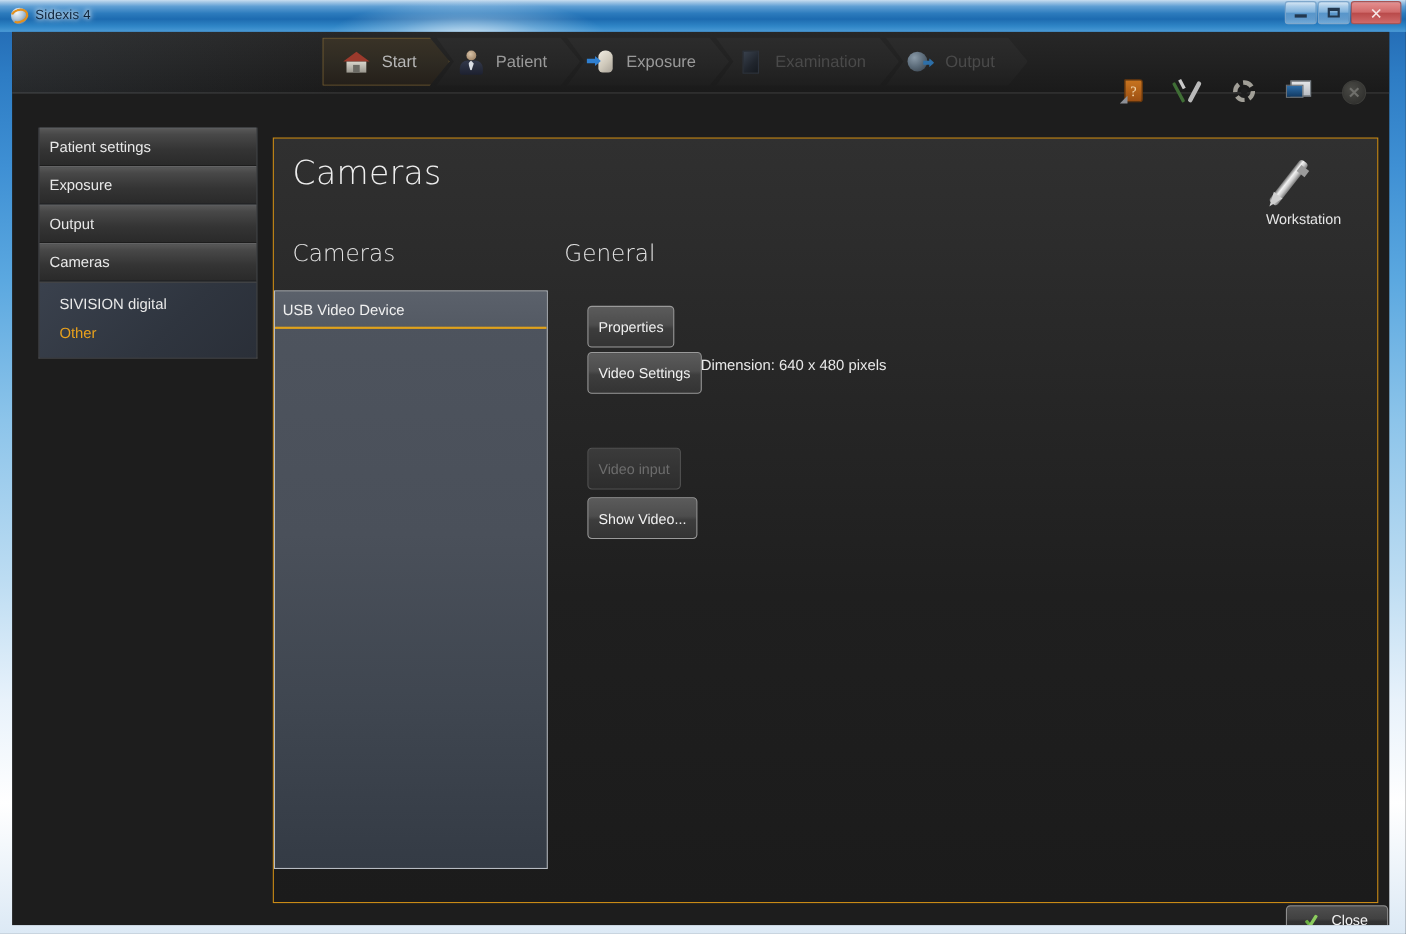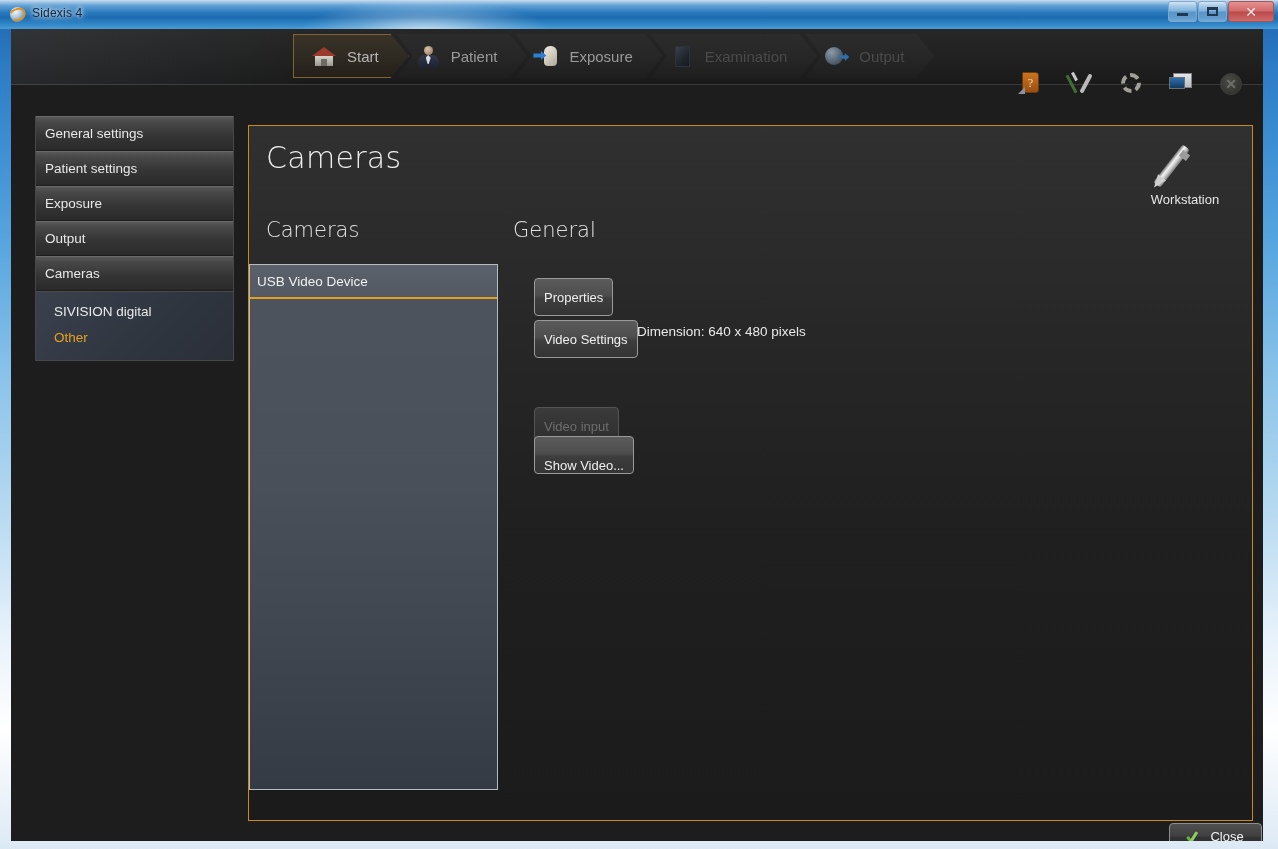--- a/index.html
+++ b/index.html
@@ -316,21 +316,21 @@
     background: linear-gradient(to bottom, #5b5b5b 0%, #4d4d4d 45%, #3d3d3d 55%, #343434 100%);
     border: 1px solid #9a9a9a;
     border-radius: 4px;
     white-space: nowrap;
   }
   .btn.disabled { color: #6d6d6d; border-color: #545454;
     background: linear-gradient(to bottom, #3b3b3b 0%, #343434 50%, #2d2d2d 100%); }
   #btn-properties { left: 285px; top: 152px; }
   #btn-video-settings { left: 285px; top: 194px; }
   #btn-video-input { left: 285px; top: 237px; margin-top: 44px; }
-  #btn-show-video { left: 285px; top: 310px; align-items: flex-end; }
+  #btn-show-video { left: 285px; top: 326px; }
   #dimension-text {
     position: absolute; left: 388px; top: 198px;
     font-size: 13.5px; color: #e8e8e8;
   }
 
   
   #footer { position: absolute; left: 0; top: 792px; width: 1252px; height: 20px; }
   #btn-close {
     position: absolute; right: 1px; top: 794px;
     width: 93px; height: 27px;
@@ -450,23 +450,20 @@
         </div>
         <div class="tb-icon tb-close">
           <span class="c"></span>
           <span class="x">✕</span>
         </div>
       </div>
     </div>
 
     <div id="sidebar">
       <div class="side-head">
-        <span>General settings</span>
-      </div>
-      <div class="side-head">
         <span>Patient settings</span>
       </div>
       <div class="side-head">
         <span>Exposure</span>
       </div>
       <div class="side-head">
         <span>Output</span>
       </div>
       <div class="side-head">
         <span>Cameras</span>

